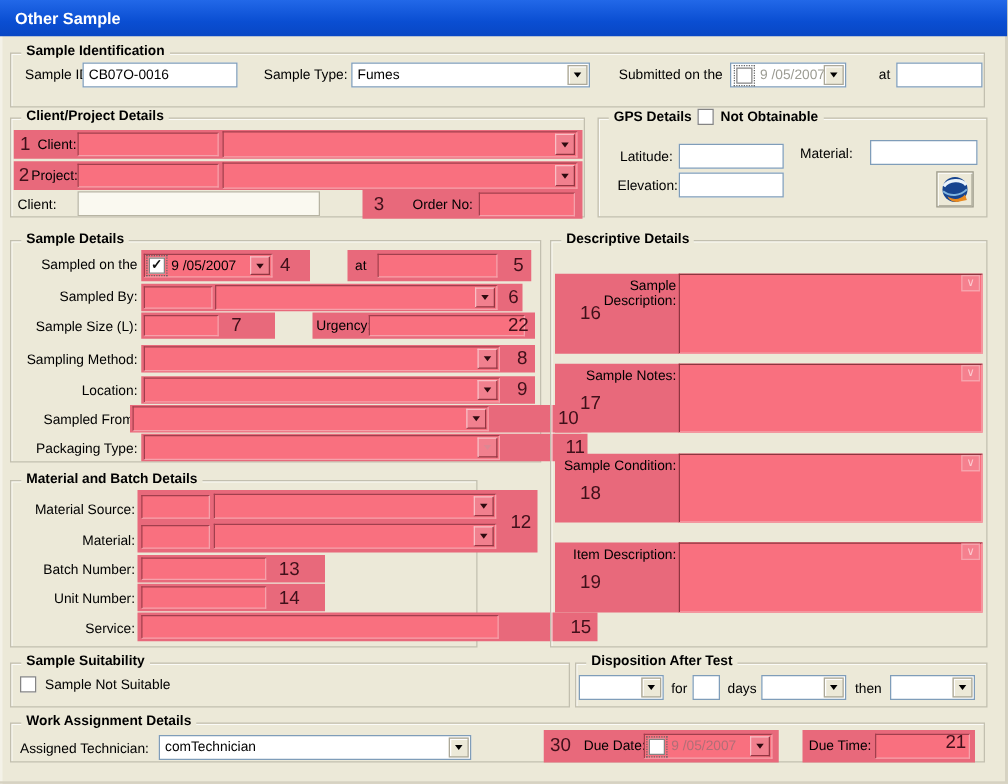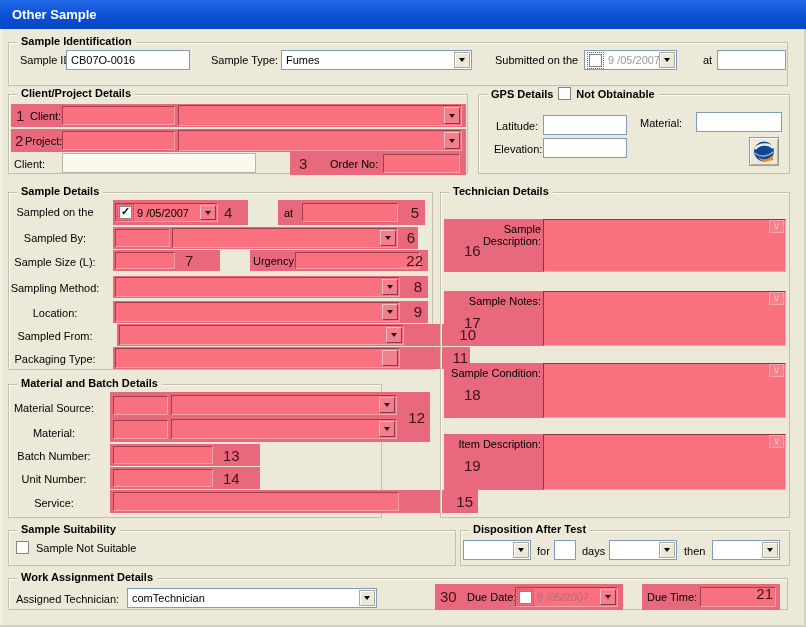--- a/index.html
+++ b/index.html
@@ -8,21 +8,21 @@
        font-size:11px;color:#000;overflow:hidden;
        box-shadow:inset -2px -2px 0 #D6D2C2, inset 2px 0 0 #F4F2E8;}
   .titlebar{position:absolute;left:0;top:0;right:0;height:29px;
        background:linear-gradient(180deg,#2268E8 0%,#0A4ED2 60%,#0847C4 100%);
        display:flex;align-items:center;padding-left:12px}
   .titlebar .t{color:#fff;font-weight:bold;font-size:13px}
   .grp{position:absolute;border:1px solid #C2BFAF;box-shadow:1px 1px 0 rgba(255,255,255,.8) inset}
   .gt{position:absolute;top:-8px;left:8px;background:#ECE9D8;padding:0 4px;font-weight:bold;
       white-space:nowrap;display:flex;align-items:center;gap:5px}
   .lb{position:absolute;white-space:nowrap}
-  .rlb{position:absolute;white-space:nowrap;text-align:center}
+  .rlb{position:absolute;white-space:nowrap;text-align:right}
   .hl{position:absolute;background:#E8697B}
   .an{position:absolute;font-size:15px;color:#40101A;line-height:1;z-index:2}
   .fld{position:absolute}
   .tbw{background:#fff;border:1px solid #7F9DB9}
   .tbp{background:#F9707F;border:1px solid;border-color:#A13F4D #F5A2AB #F5A2AB #A13F4D}
   .tbd{background:#FAF9F0;border:1px solid #B7B4A3}
   .ctext{position:absolute;left:4px;top:50%;transform:translateY(-50%);white-space:nowrap}
   .gray{color:#9C9C93}
   .graypink{color:#B06E77}
   .dd{position:absolute;top:1px;right:1px;bottom:1px;width:16px;display:flex;align-items:center;justify-content:center}
@@ -191,21 +191,21 @@
   <span class="rlb" style="left:0;top:307px;width:110px">Location:</span>
   <div class="hl" style="left:113px;top:301px;width:315px;height:22px">
     <div class="fld tbp" style="left:2px;top:1px;width:285px;height:20px">
       <span class="dd ddp">
           <span class="tri trid"></span>
         </span>
     </div>
     <span class="an" style="right:6px;top:3px">9</span>
   </div>
   <span class="rlb" style="left:0;top:330px;width:110px">Sampled From:</span>
-  <div class="hl" style="left:117px;top:324px;width:361px;height:22px">
+  <div class="hl" style="left:104px;top:324px;width:361px;height:22px">
     <div class="fld tbp" style="left:2px;top:1px;width:285px;height:20px">
       <span class="dd ddp">
           <span class="tri trid"></span>
         </span>
     </div>
     <span class="an" style="right:2px;top:3px">10</span>
   </div>
   <span class="rlb" style="left:0;top:353px;width:110px">Packaging Type:</span>
   <div class="hl" style="left:113px;top:347px;width:357px;height:22px">
     <div class="fld tbp" style="left:2px;top:1px;width:285px;height:20px">
@@ -249,24 +249,24 @@
     <span class="an" style="left:113px;top:4px">14</span>
   </div>
   <span class="rlb" style="left:0;top:497px;width:108px">Service:</span>
   <div class="hl" style="left:110px;top:490px;width:368px;height:23px">
     <div class="fld tbp" style="left:3px;top:2px;width:286px;height:19px"></div>
     <span class="an" style="right:5px;top:4px">15</span>
   </div>
 
   <div class="grp" style="left:440px;top:192px;width:350px;height:326px">
     <span class="gt">
-        <span>Technician Details</span>
-      </span>
-  </div>
-  <div class="hl" style="left:444px;top:219px;width:342px;height:53px">
+        <span>Descriptive Details</span>
+      </span>
+  </div>
+  <div class="hl" style="left:444px;top:219px;width:342px;height:64px">
     <span class="dlab">Sample Description:</span>
     <span class="an dnum">16</span>
     <div class="tap">
       <span class="scr up"></span>
       <span class="scr dn"></span>
     </div>
   </div>
   <div class="hl" style="left:444px;top:291px;width:342px;height:55px">
     <span class="dlab">Sample Notes:</span>
     <span class="an dnum">17</span>

